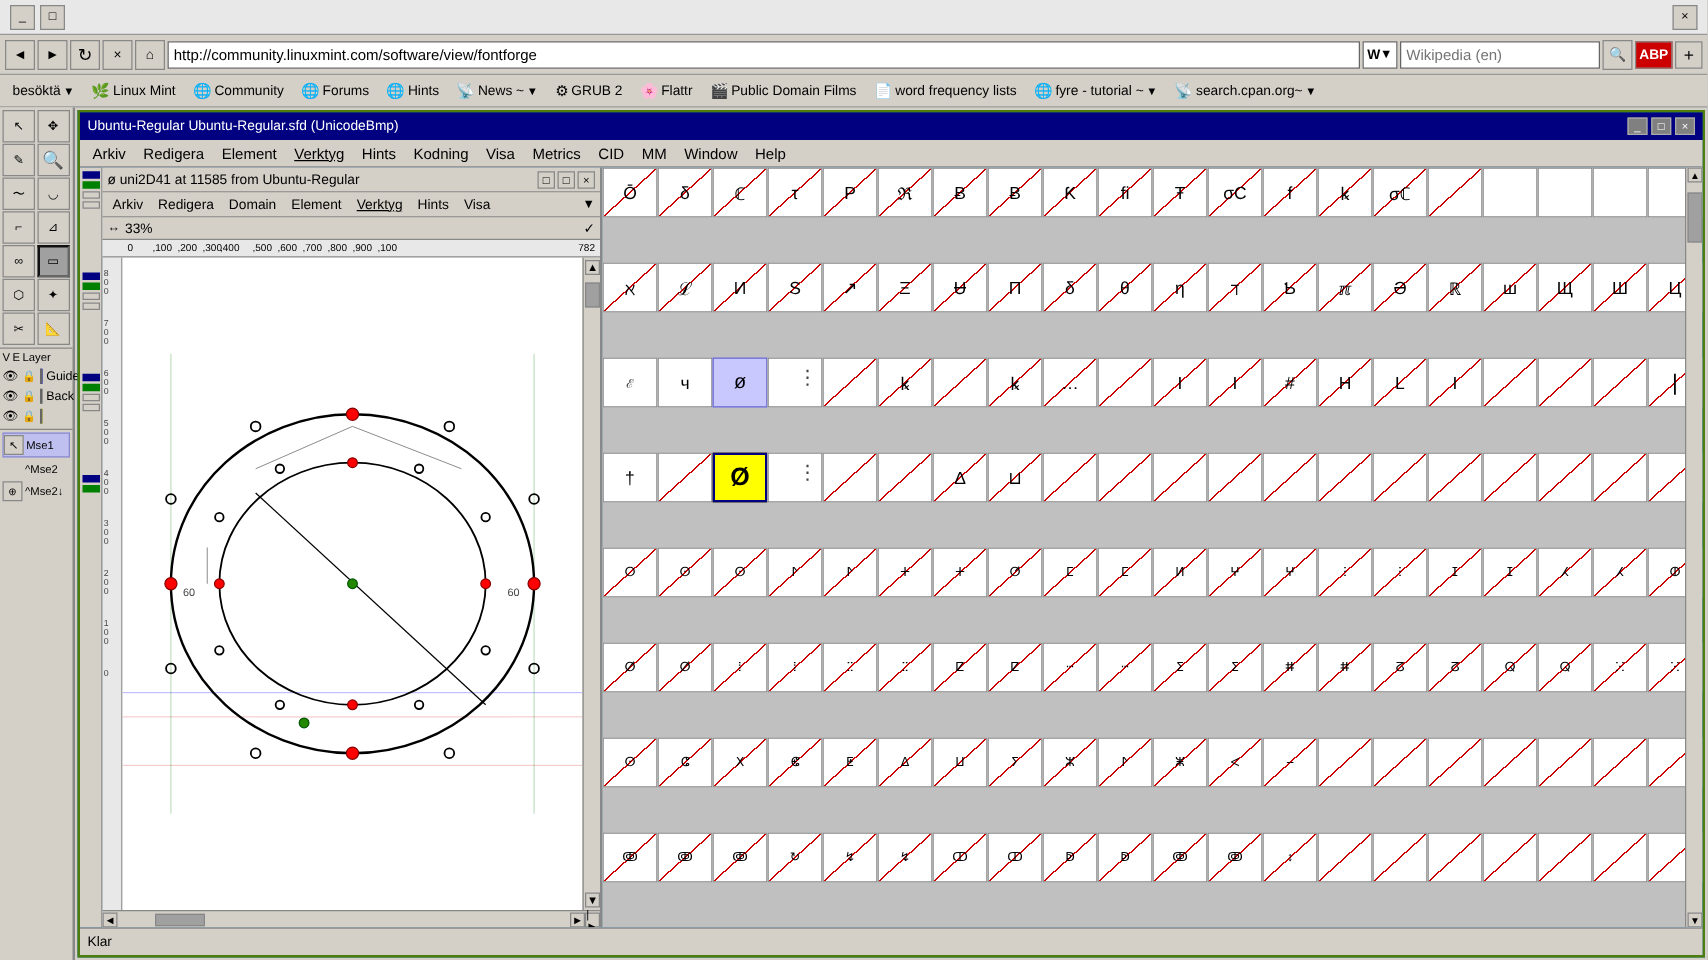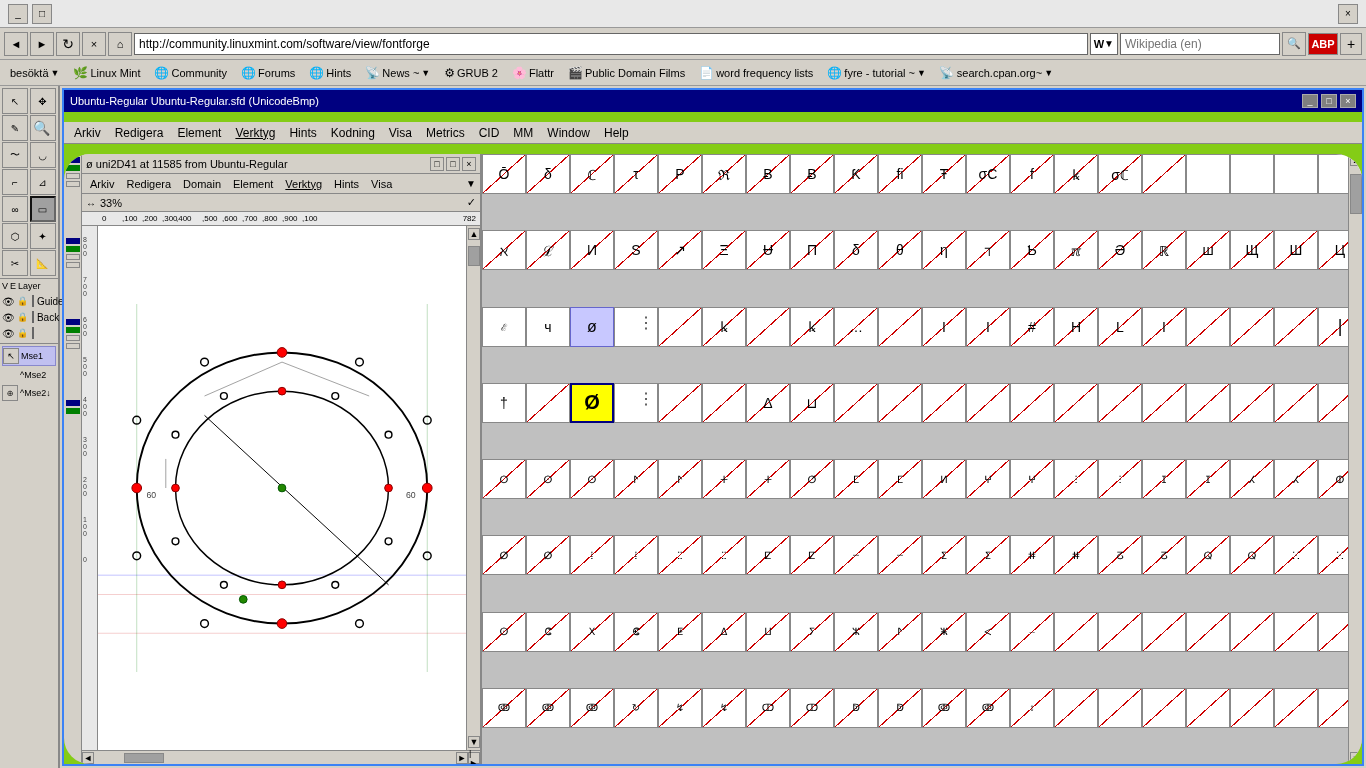--- a/index.html
+++ b/index.html
@@ -201,21 +201,21 @@
         <div style="width:16px; height:16px;"></div>
         <span>^Mse2</span>
       </div>
       <div style="display:flex; align-items:center; gap:2px; padding:1px 0;">
         <div style="width:16px; height:16px; border:1px solid #888; background:#d4d0c8; display:flex; align-items:center; justify-content:center; font-size:8px;">⊕</div>
         <span>^Mse2↓</span>
       </div>
     </div>
   </div>
 
-  <div style="flex:1; display:flex; flex-direction:column; background:#84cc16; border:2px solid #3b82f6; margin:2px;gap:10px;">
+  <div style="flex:1; display:flex; flex-direction:column; background:#0369a1; border:2px solid #4d7c0f; margin:2px;">
 
     <div style="background:#000080; color:white; height:22px; display:flex; align-items:center; justify-content:space-between; padding:0 6px; font-size:11px; flex-shrink:0;">
       <span>Ubuntu-Regular  Ubuntu-Regular.sfd (UnicodeBmp)</span>
       <div style="display:flex; gap:3px;">
         <div style="width:16px; height:14px; border:1px solid #aaa; background:#808080; cursor:pointer; display:flex; align-items:center; justify-content:center; font-size:9px;">_</div>
         <div style="width:16px; height:14px; border:1px solid #aaa; background:#808080; cursor:pointer; display:flex; align-items:center; justify-content:center; font-size:9px;">□</div>
         <div style="width:16px; height:14px; border:1px solid #aaa; background:#808080; cursor:pointer; display:flex; align-items:center; justify-content:center; font-size:9px;">×</div>
       </div>
     </div>
 
@@ -228,21 +228,21 @@
       <span class="ff-menu-item">Kodning</span>
       <span class="ff-menu-item">Visa</span>
       <span class="ff-menu-item">Metrics</span>
       <span class="ff-menu-item">CID</span>
       <span class="ff-menu-item">MM</span>
       <span class="ff-menu-item">Window</span>
       <span class="ff-menu-item">Help</span>
     </div>
 
 
-    <div style="display:flex; flex:1; overflow:hidden;border-radius:26px;">
+    <div style="display:flex; flex:1; overflow:hidden;">
 
       <div style="width:18px; background:#d4d0c8; border-right:1px solid #888; display:flex; flex-direction:column; align-items:center; padding-top:2px; flex-shrink:0;">
 
         <div style="width:14px; height:6px; background:#000080; margin:1px 0;"></div>
         <div style="width:14px; height:6px; background:#008000; margin:1px 0;"></div>
         <div style="width:14px; height:6px; background:#d4d0c8; border:1px solid #888; margin:1px 0;"></div>
         <div style="width:14px; height:6px; background:#d4d0c8; border:1px solid #888; margin:1px 0;"></div>
         <div style="width:14px; height:6px; background:#000080; margin:1px 0; margin-top:50px;"></div>
         <div style="width:14px; height:6px; background:#008000; margin:1px 0;"></div>
         <div style="width:14px; height:6px; background:#d4d0c8; border:1px solid #888; margin:1px 0;"></div>
@@ -1002,15 +1002,18 @@
 
         <div style="position:absolute; right:0; top:0; bottom:0; width:14px; background:#d4d0c8; border-left:1px solid #888;">
           <div style="width:12px; height:12px; background:#d4d0c8; border:1px solid #888; display:flex; align-items:center; justify-content:center; font-size:8px; cursor:pointer; position:absolute; top:0; left:1px;">▲</div>
           <div style="width:12px; height:40px; background:#a0a0a0; border:1px solid #888; position:absolute; top:20px; left:1px;"></div>
           <div style="width:12px; height:12px; background:#d4d0c8; border:1px solid #888; display:flex; align-items:center; justify-content:center; font-size:8px; cursor:pointer; position:absolute; bottom:0; left:1px;">▼</div>
         </div>
       </div>
 
     </div>
 
+    <div style="height:22px; background:#d4d0c8; border-top:1px solid #888; display:flex; align-items:center; padding:0 6px; font-size:11px; flex-shrink:0;">
+      <span>Klar</span>
+    </div>
   </div>
 
 </div>
 
 </body></html>

